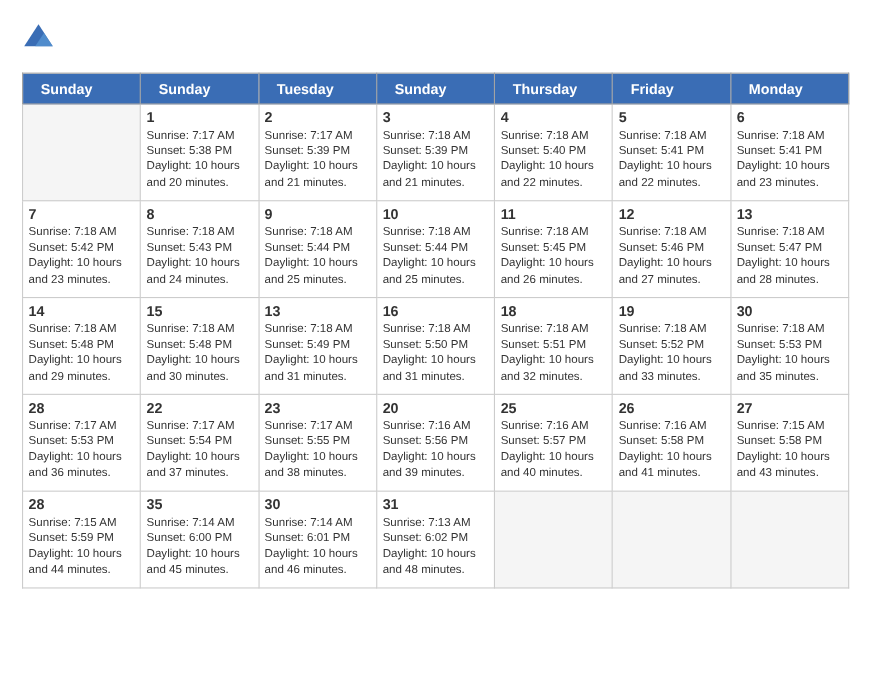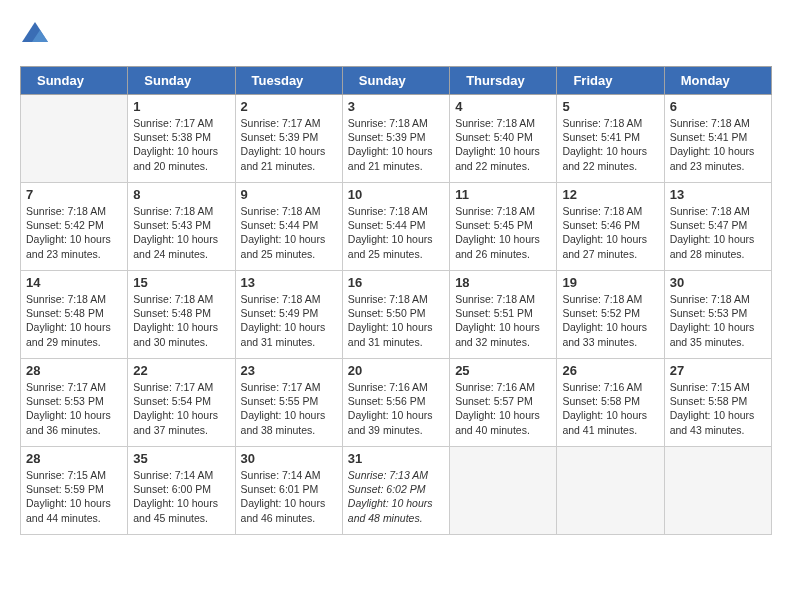--- a/index.html
+++ b/index.html
@@ -338,21 +338,21 @@
         </td>
         <td>
           <span class="day-number">30</span>
           <div class="cell-text" style="white-space: pre-line;">Sunrise: 7:14 AM
 Sunset: 6:01 PM
 Daylight: 10 hours
 and 46 minutes.</div>
         </td>
         <td>
           <span class="day-number">31</span>
-          <div class="cell-text" style="white-space: pre-line; font-style: italic;">Sunrise: 7:13 AM
+          <div class="cell-text" style="white-space: pre-line;">Sunrise: 7:13 AM
 Sunset: 6:02 PM
 Daylight: 10 hours
 and 48 minutes.</div>
         </td>
         <td class="empty"></td>
         <td class="empty"></td>
         <td class="empty"></td>
       </tr>
     </tbody>
 </table>

